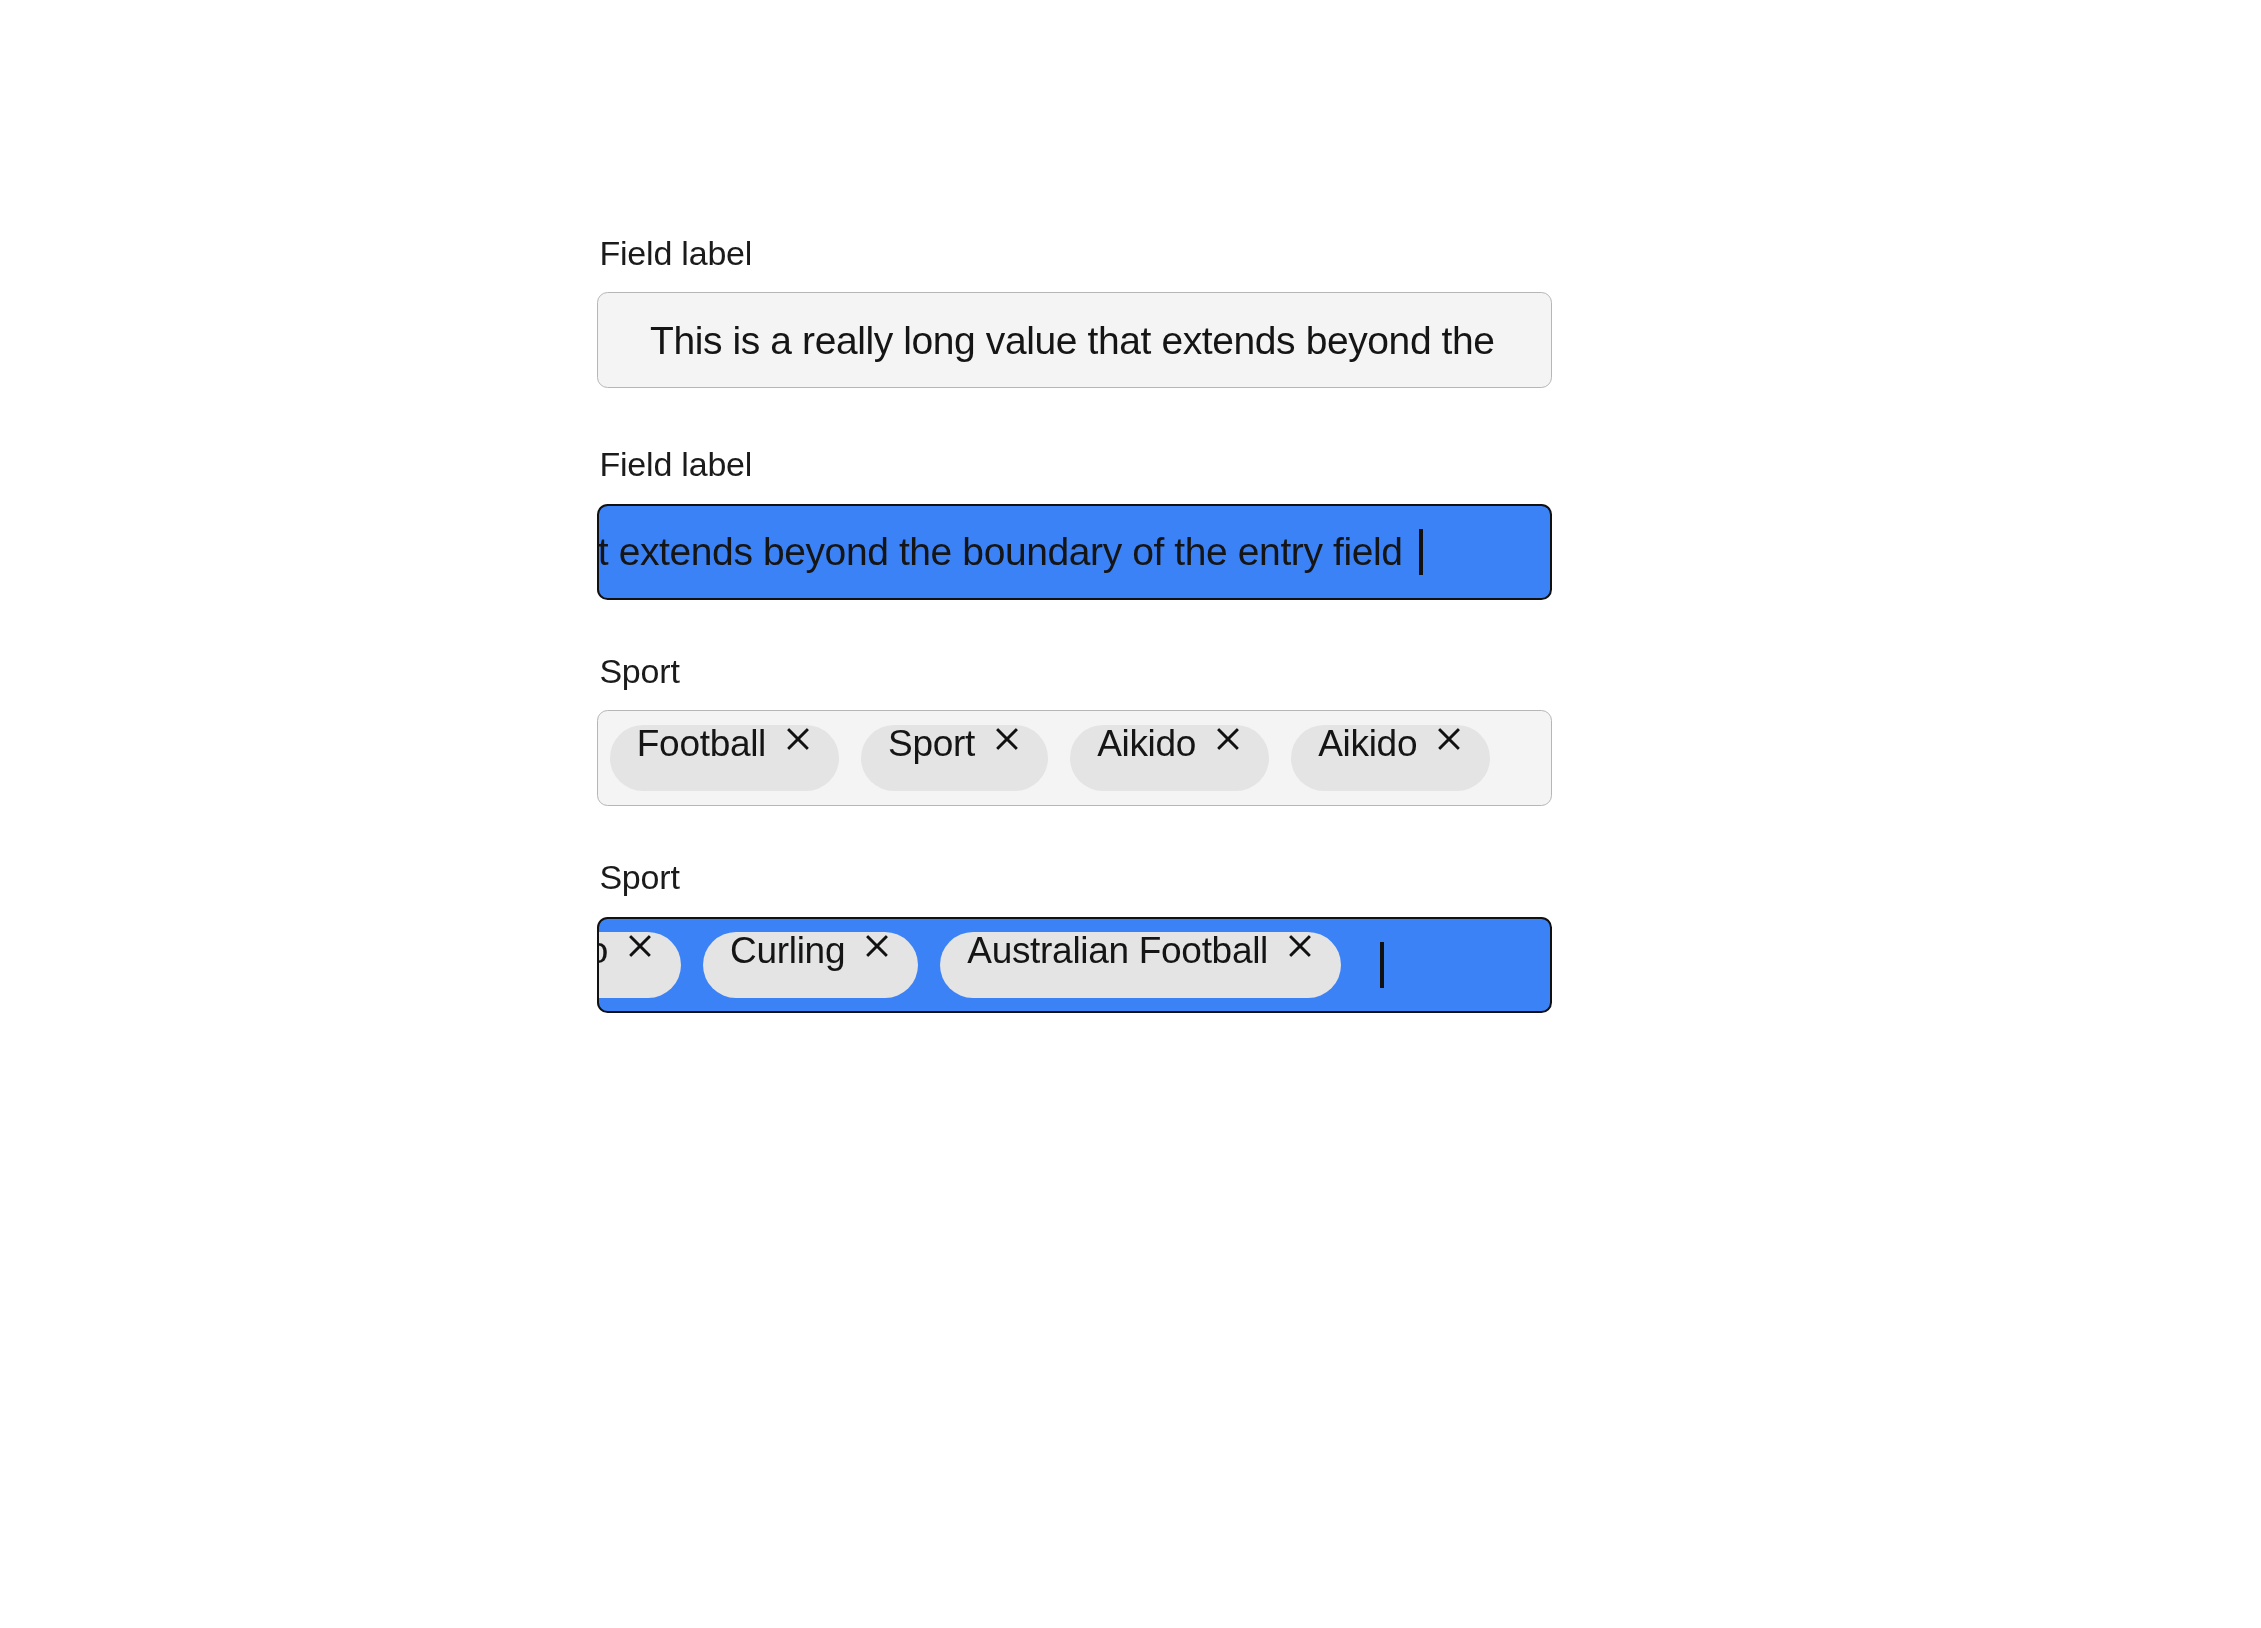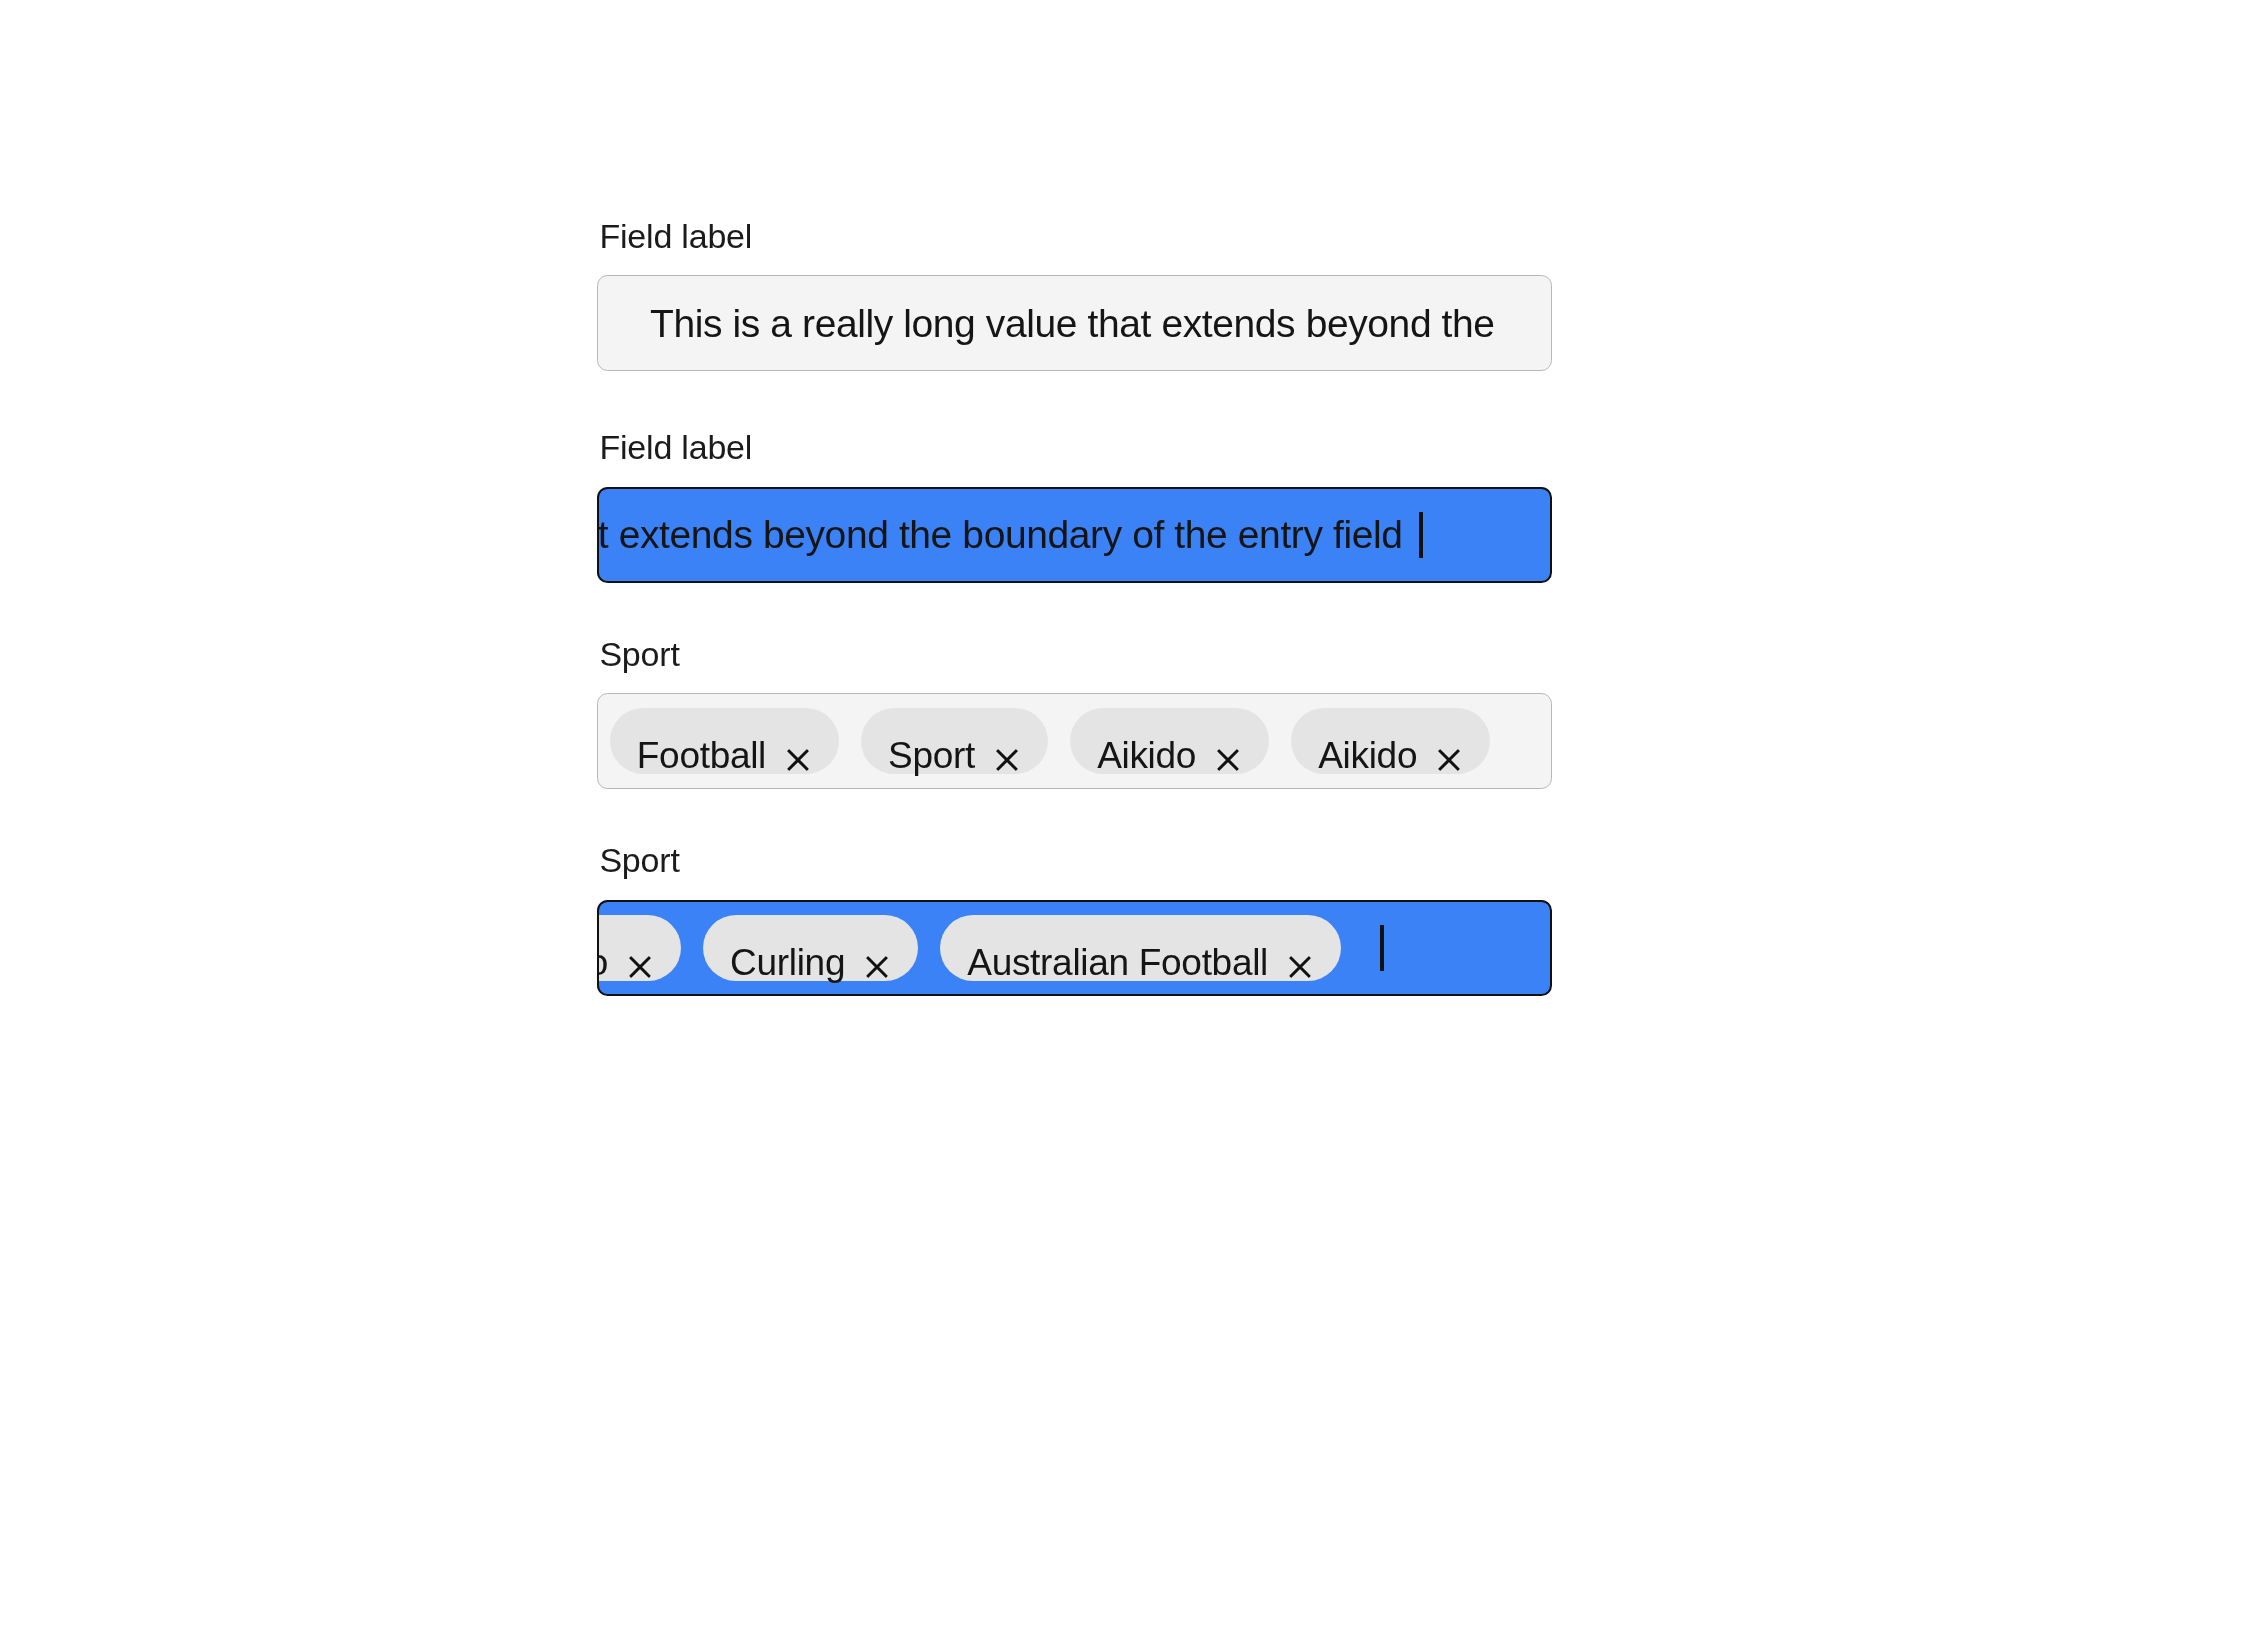--- a/index.html
+++ b/index.html
@@ -15,21 +15,21 @@
   #page {
     position: relative;
     width: 2261px;
     height: 1629px;
     background: #ffffff;
   }
 
   .form-column {
     position: absolute;
     left: 597px;
-    top: 219px;
+    top: 236px;
     width: 1074px;
   }
 
   .field-group { position: relative; }
 
   .field-label {
     font-size: 34px;
     line-height: 1.0;
     color: #1b1b1b;
     letter-spacing: -0.2px;
@@ -107,21 +107,21 @@
   }
 
   .chip-row.resting-row { padding-left: 11.8px; }
 
   
   .chip-row.scrolled-row { padding-left: 0; margin-left: -117px; }
 
   .chip {
     flex: 0 0 auto;
     display: flex;
-    align-items: flex-end;
+    align-items: flex-start;
     gap: 17.7px;
     height: 66px;
     padding: 0 27px;
     border-radius: 588px;
     background: #e4e4e4;
     white-space: nowrap;
   }
 
   .chip-label {
     font-size: 37px;

